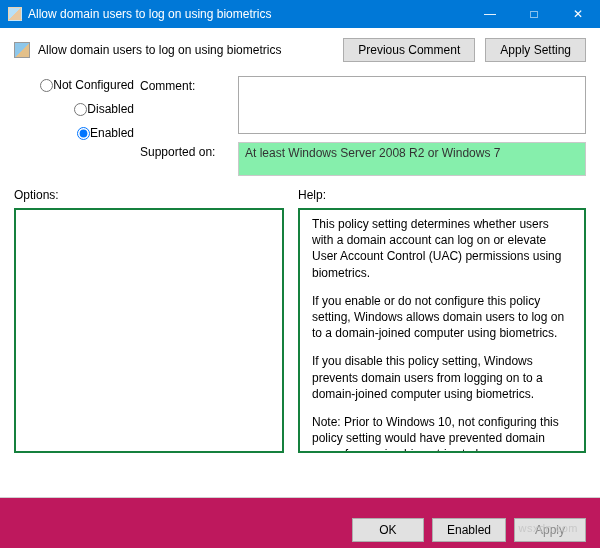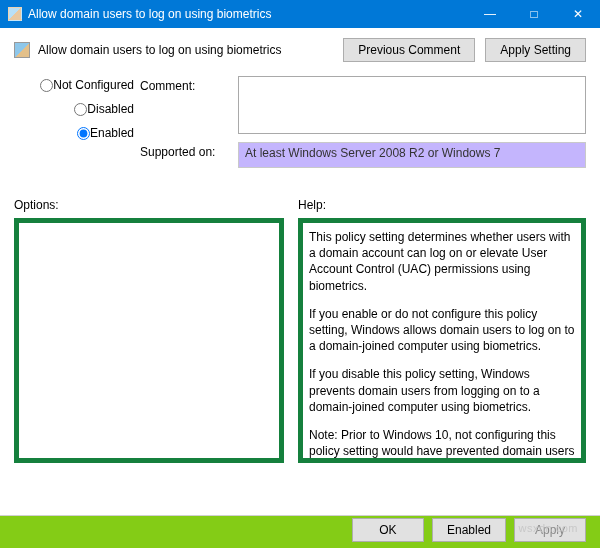--- a/index.html
+++ b/index.html
@@ -77,55 +77,55 @@
       padding: 3px 5px;
       overflow-y: scroll;
     }
     .supported-box {
       display: flex;
       width: 100%;
     }
     .supported-text {
       flex: 1;
       border: 1px solid #c9c9c9;
-      background: #c4b5fd;
+      background: #86efac;
       padding: 3px 6px;
-      height: 26px;
+      height: 34px;
       font-size: 12px;
       color: #333;
       overflow-y: scroll;
     }
     .split-row {
       display: flex;
       gap: 14px;
-      margin-top: 30px;
+      margin-top: 12px;
     }
     .split-col { flex: 1; display: flex; flex-direction: column; }
     .section-label { margin-bottom: 6px; }
     .panel {
-      border: 5px solid #15803d;
+      border: 2px solid #15803d;
       background: #fff;
       overflow-y: scroll;
-      padding: 6px 6px;
+      padding: 6px 12px;
       font-size: 12px;
       line-height: 1.35;
     }
     .options-panel { height: 245px; overflow-y: auto; }
     .help-panel { height: 245px; }
     .help-panel p { margin-bottom: 12px; }
     .footer {
       position: absolute;
       bottom: 6px;
       left: 0; right: 0;
       border-top: 1px solid #d0d0d0;
-      padding: 2px 14px 6px 0;
+      padding: 20px 14px 6px 0;
       display: flex;
       justify-content: flex-end;
       gap: 8px;
-      background: #84cc16;
+      background: #be185d;
     }
     .footer button.std { min-width: 72px; }
     .watermark {
       position: absolute;
       bottom: 20px; right: 22px;
       font-size: 11px;
       color: #c8c8c8;
       pointer-events: none;
       letter-spacing: 0.5px;
     }

